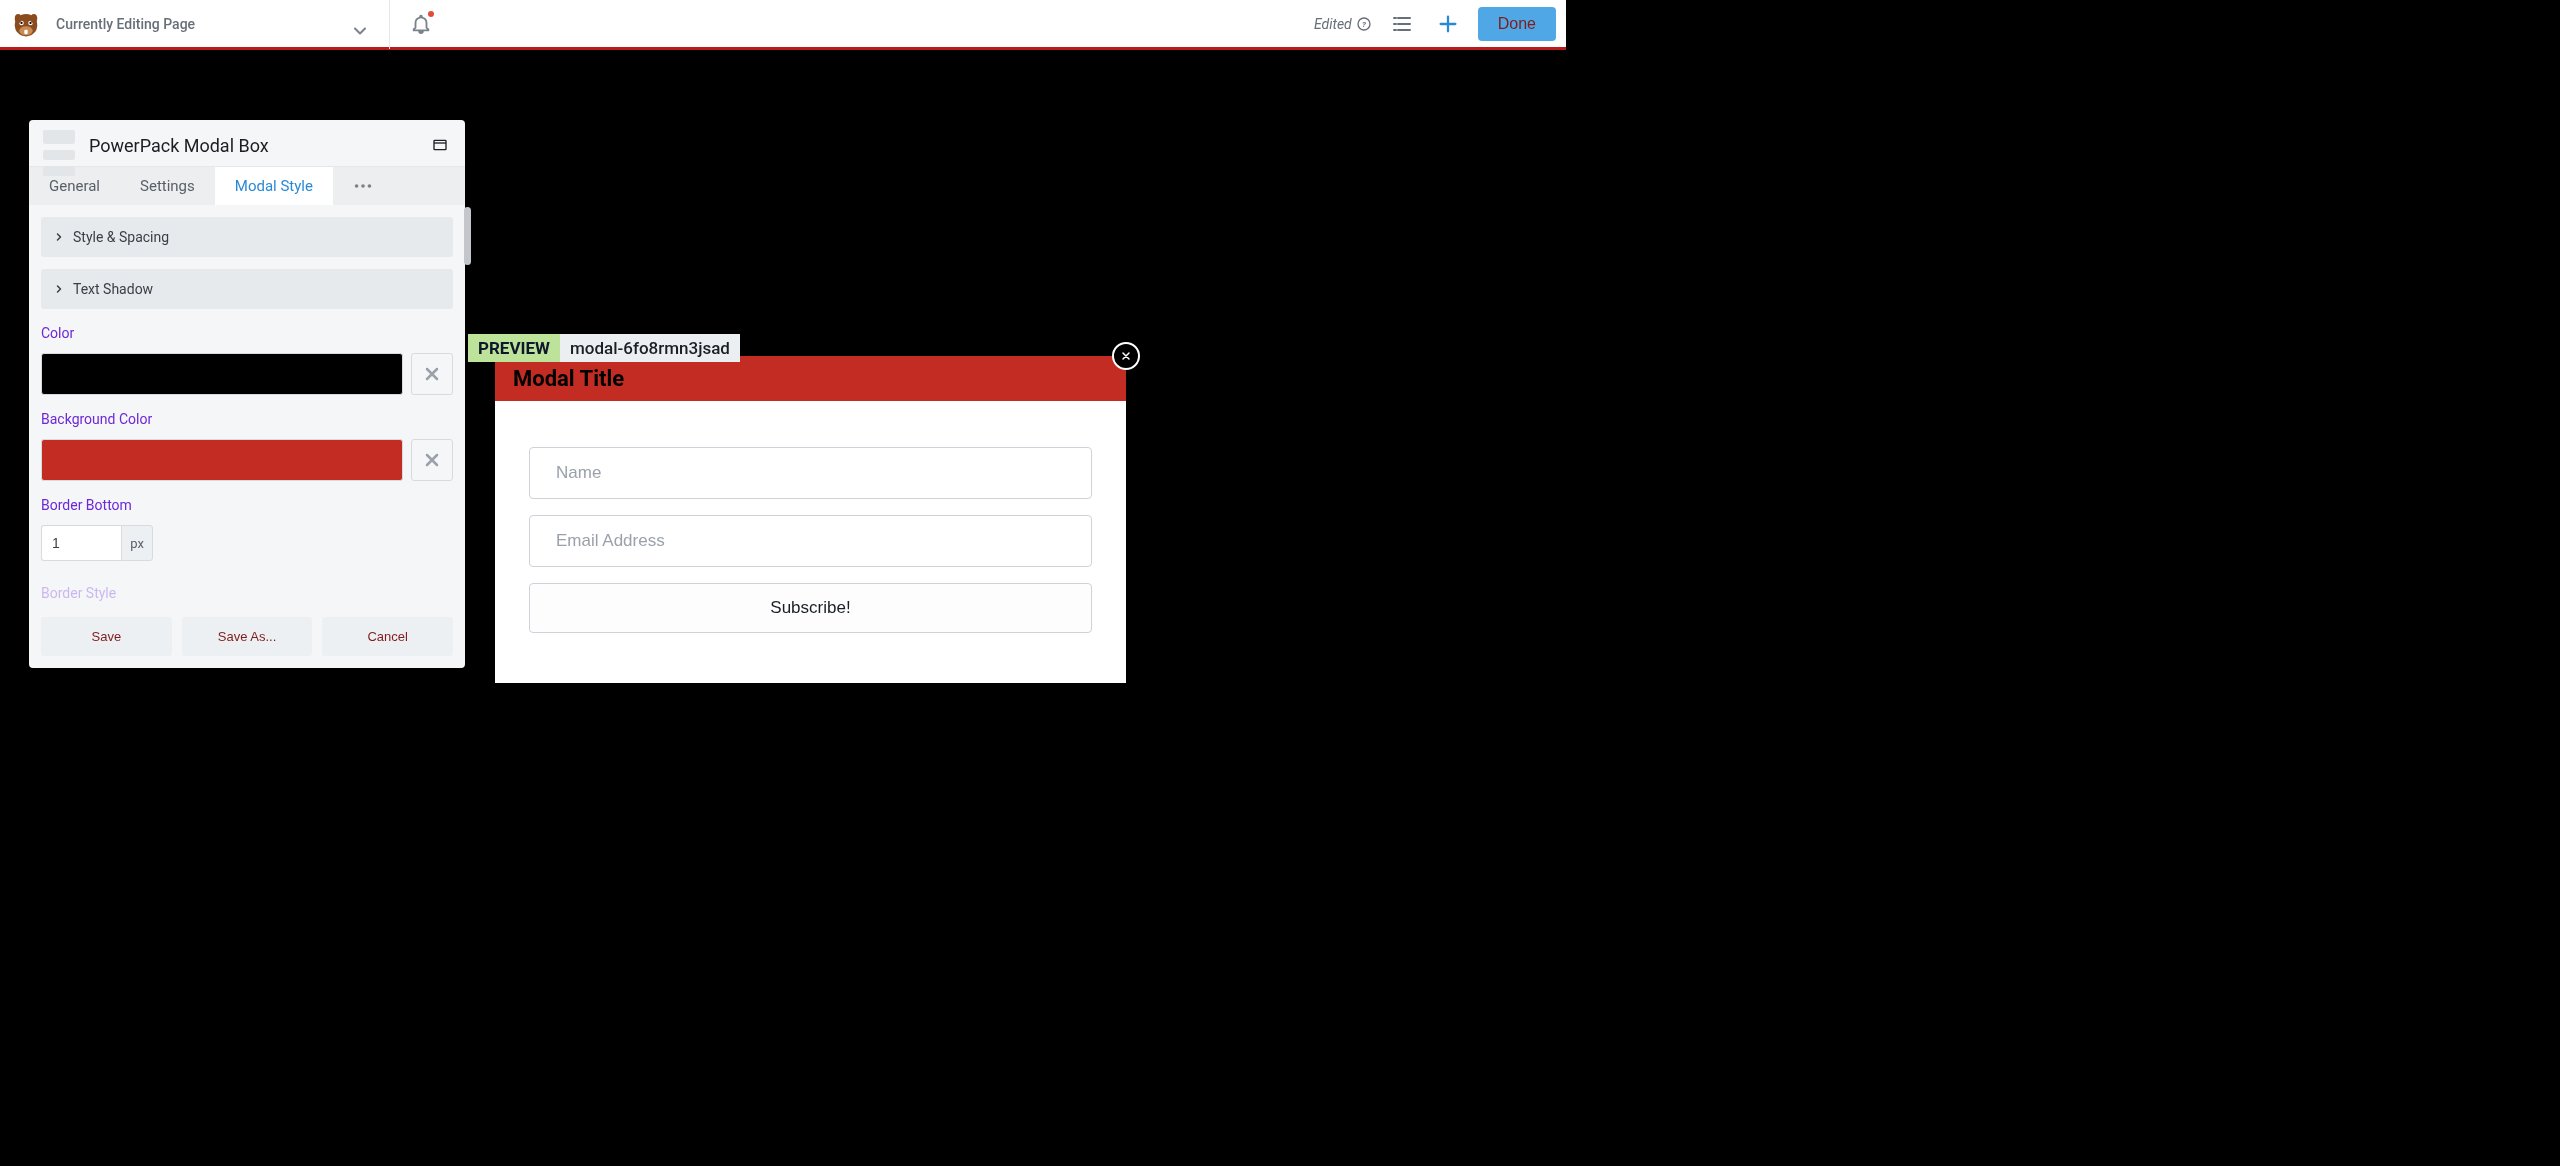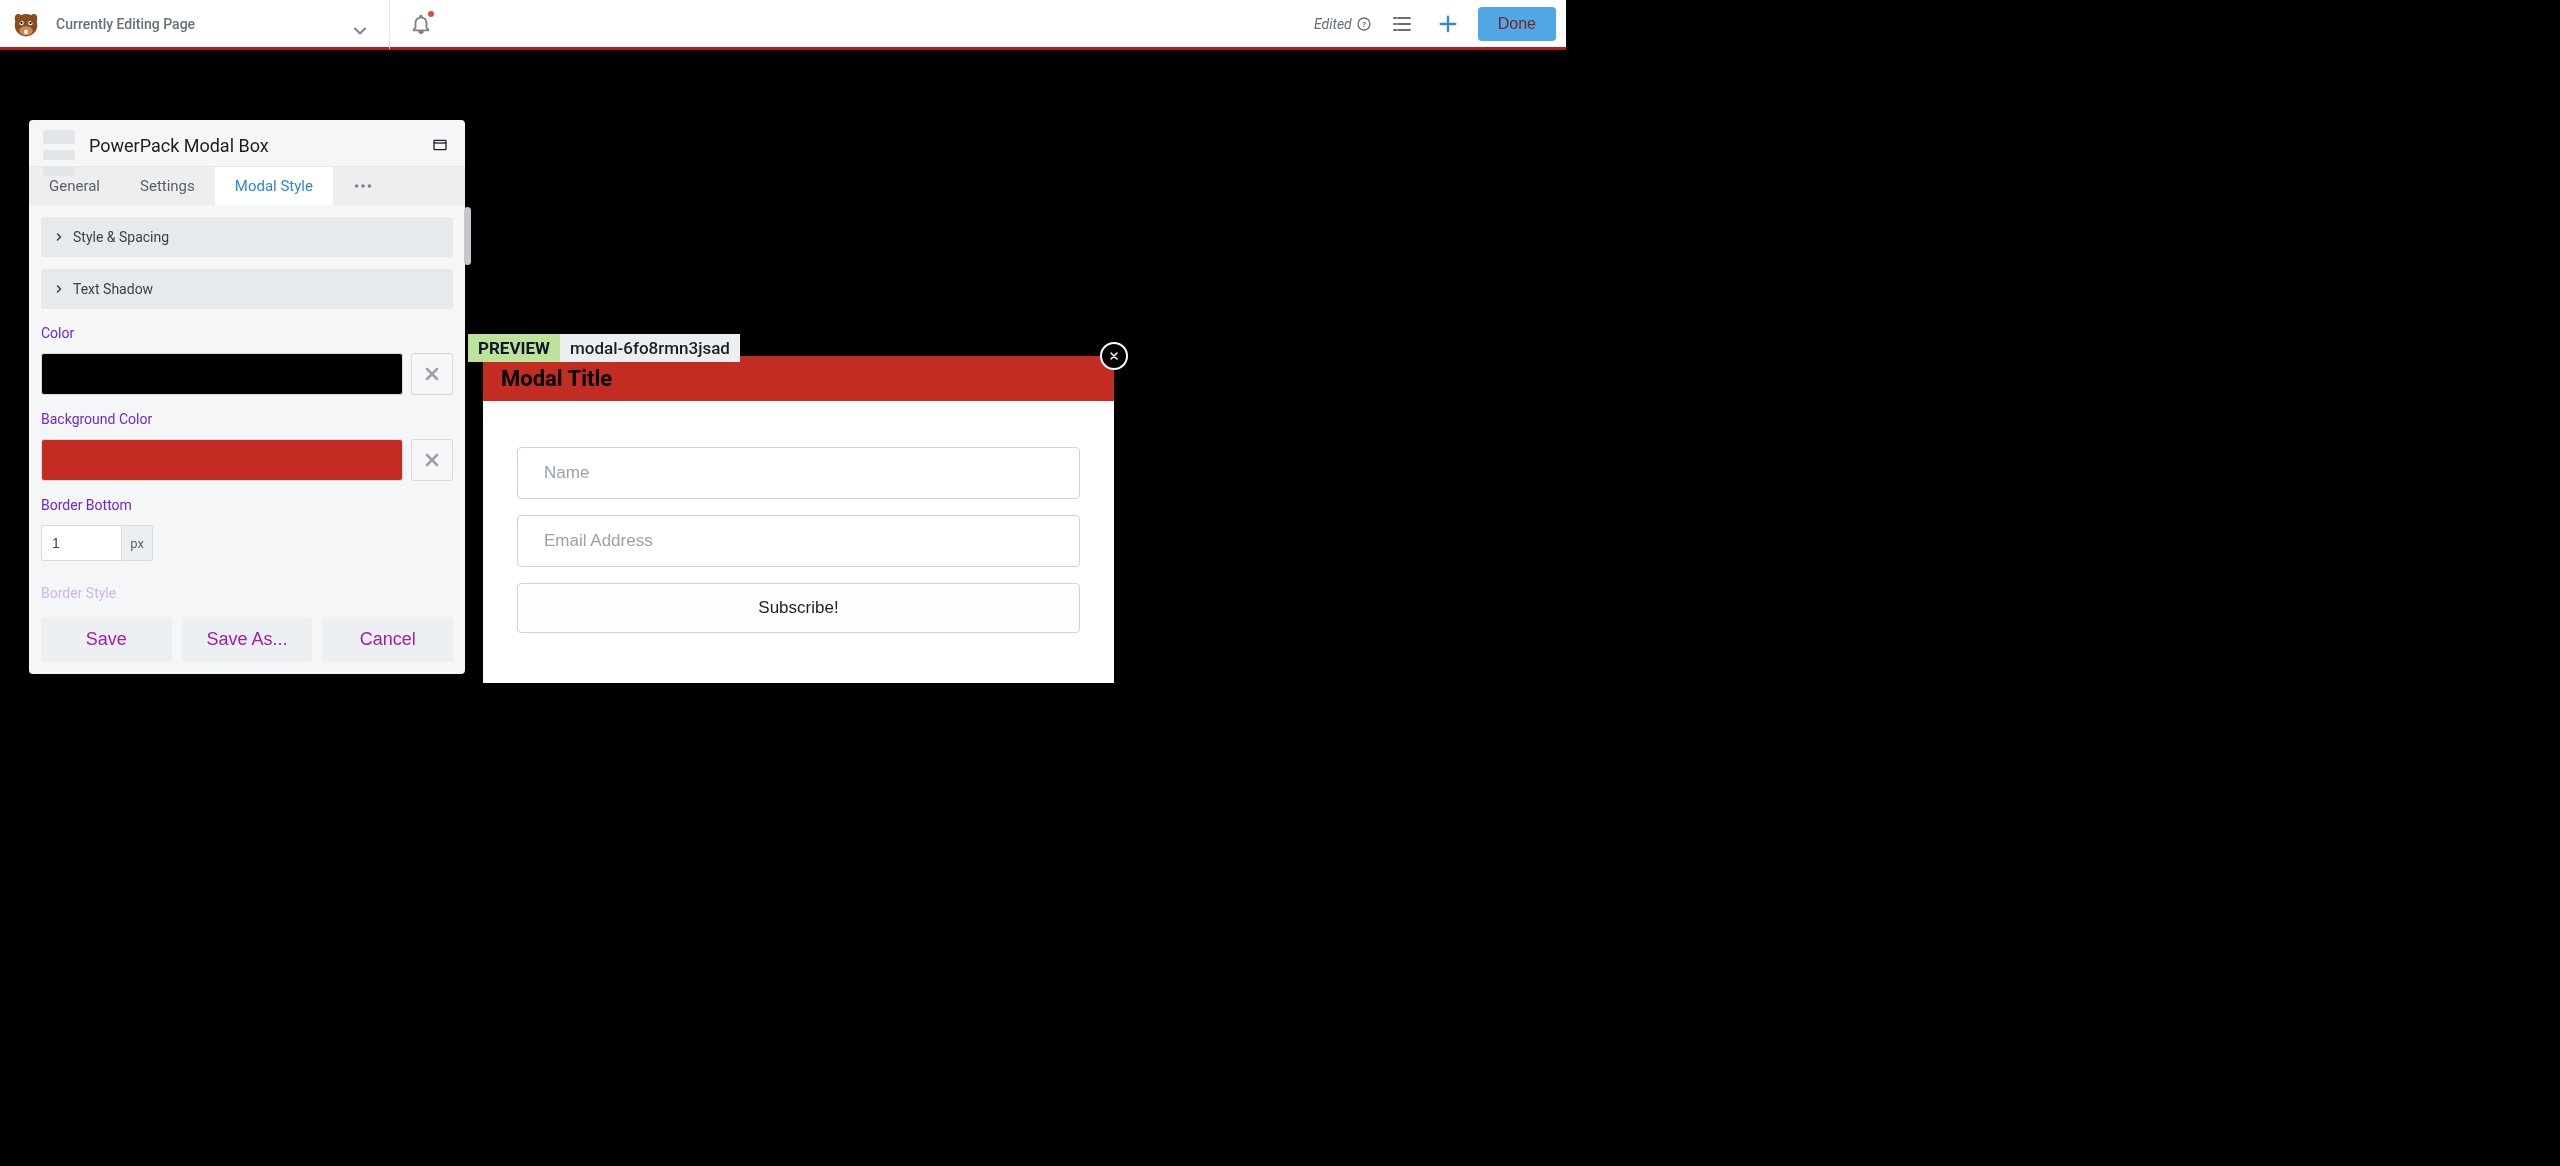--- a/index.html
+++ b/index.html
@@ -236,22 +236,22 @@
   display: flex;
   gap: 10px;
   padding: 12px;
 }
 .panel-footer button {
   flex: 1;
   background: #EDF0F3;
   border: none;
   border-radius: 3px;
   padding: 12px 10px;
-  font-size: 18px;
-  color: #a21caf;
+  font-size: 13px;
+  color: #7f1d1d;
   cursor: pointer;
 }
 
 
 .canvas {
   position: absolute;
   top: 50px; left: 0; right: 0; bottom: 0;
   background: #000;
 }
 .preview-tag {
@@ -270,21 +270,21 @@
 }
 .preview-tag .id {
   background: #eceff2;
   color: #1b1f24;
   font-weight: 500;
   padding: 4px 10px;
 }
 .modal {
   position: absolute;
   top: 356px;
-  left: 483px;
+  left: 495px;
   width: 631px;
   background: #fff;
   z-index: 8;
 }
 .modal-title {
   background: #C32C22;
   color: #000;
   font-size: 22px;
   font-weight: 700;
   padding: 10px 18px;

